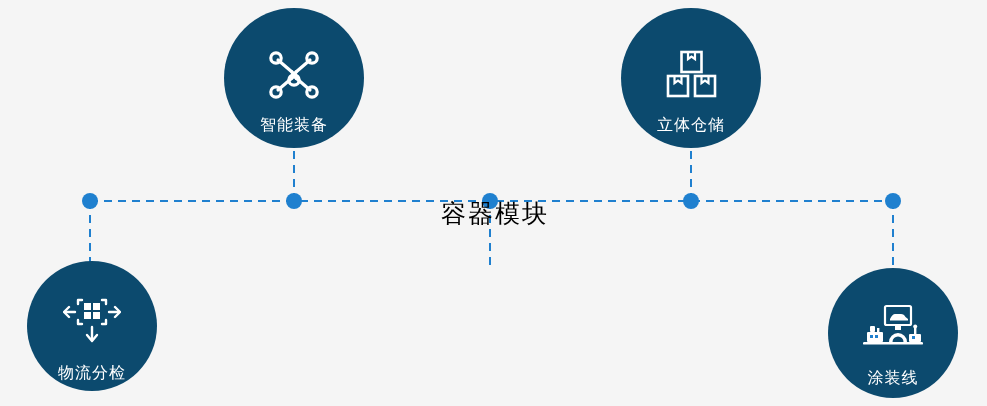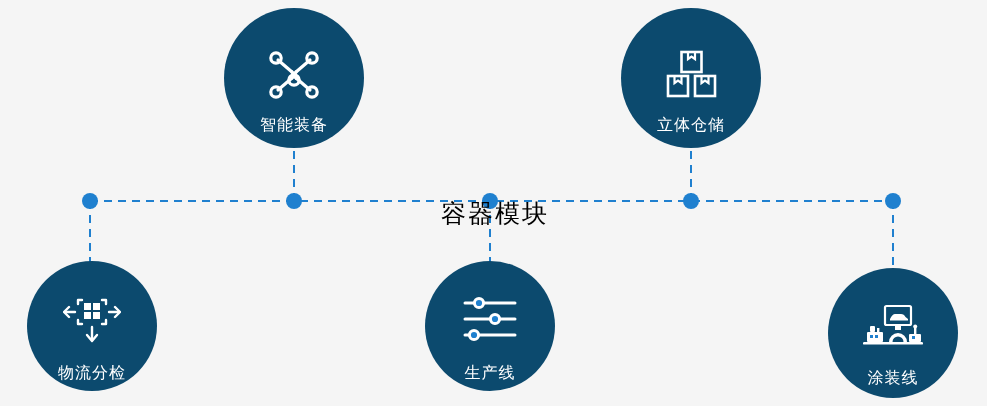--- a/index.html
+++ b/index.html
@@ -149,37 +149,20 @@
           <path d="M52 16 L57 21 L52 26"></path>
 
           <path d="M29 36 L29 49"></path>
           <path d="M24 44 L29 50 L34 44"></path>
         </g>
       </svg>
     </span>
     <span class="node-label" style="margin-top:16px;">物流分检</span>
   </div>
 
-  <div class="node-circle" style="left:425px; top:261px; width:130px; height:130px; padding-top:26px;">
-    <span class="node-icon">
-      <svg width="56" height="48" viewBox="0 0 56 48" xmlns="http://www.w3.org/2000/svg">
-        <g stroke="#ffffff" stroke-width="3" stroke-linecap="round" fill="none">
-          <line x1="3" y1="8" x2="53" y2="8"></line>
-          <line x1="3" y1="24" x2="53" y2="24"></line>
-          <line x1="3" y1="40" x2="53" y2="40"></line>
-        </g>
-        <g fill="#1f80cf" stroke="#ffffff" stroke-width="3">
-          <circle cx="17" cy="8" r="4.6"></circle>
-          <circle cx="33" cy="24" r="4.6"></circle>
-          <circle cx="12" cy="40" r="4.6"></circle>
-        </g>
-      </svg>
-    </span>
-    <span class="node-label" style="margin-top:16px;">生产线</span>
-  </div>
 
   <div class="node-circle" style="left:828px; top:268px; width:130px; height:130px; padding-top:24px;">
     <span class="node-icon">
       <svg width="64" height="48" viewBox="0 0 64 48" xmlns="http://www.w3.org/2000/svg">
         <g fill="#ffffff">
 
           <rect x="2" y="40" width="60" height="2.6" rx="1.2"></rect>
         </g>
         <g stroke="#ffffff" stroke-width="2.2" fill="none" stroke-linejoin="round">
 

